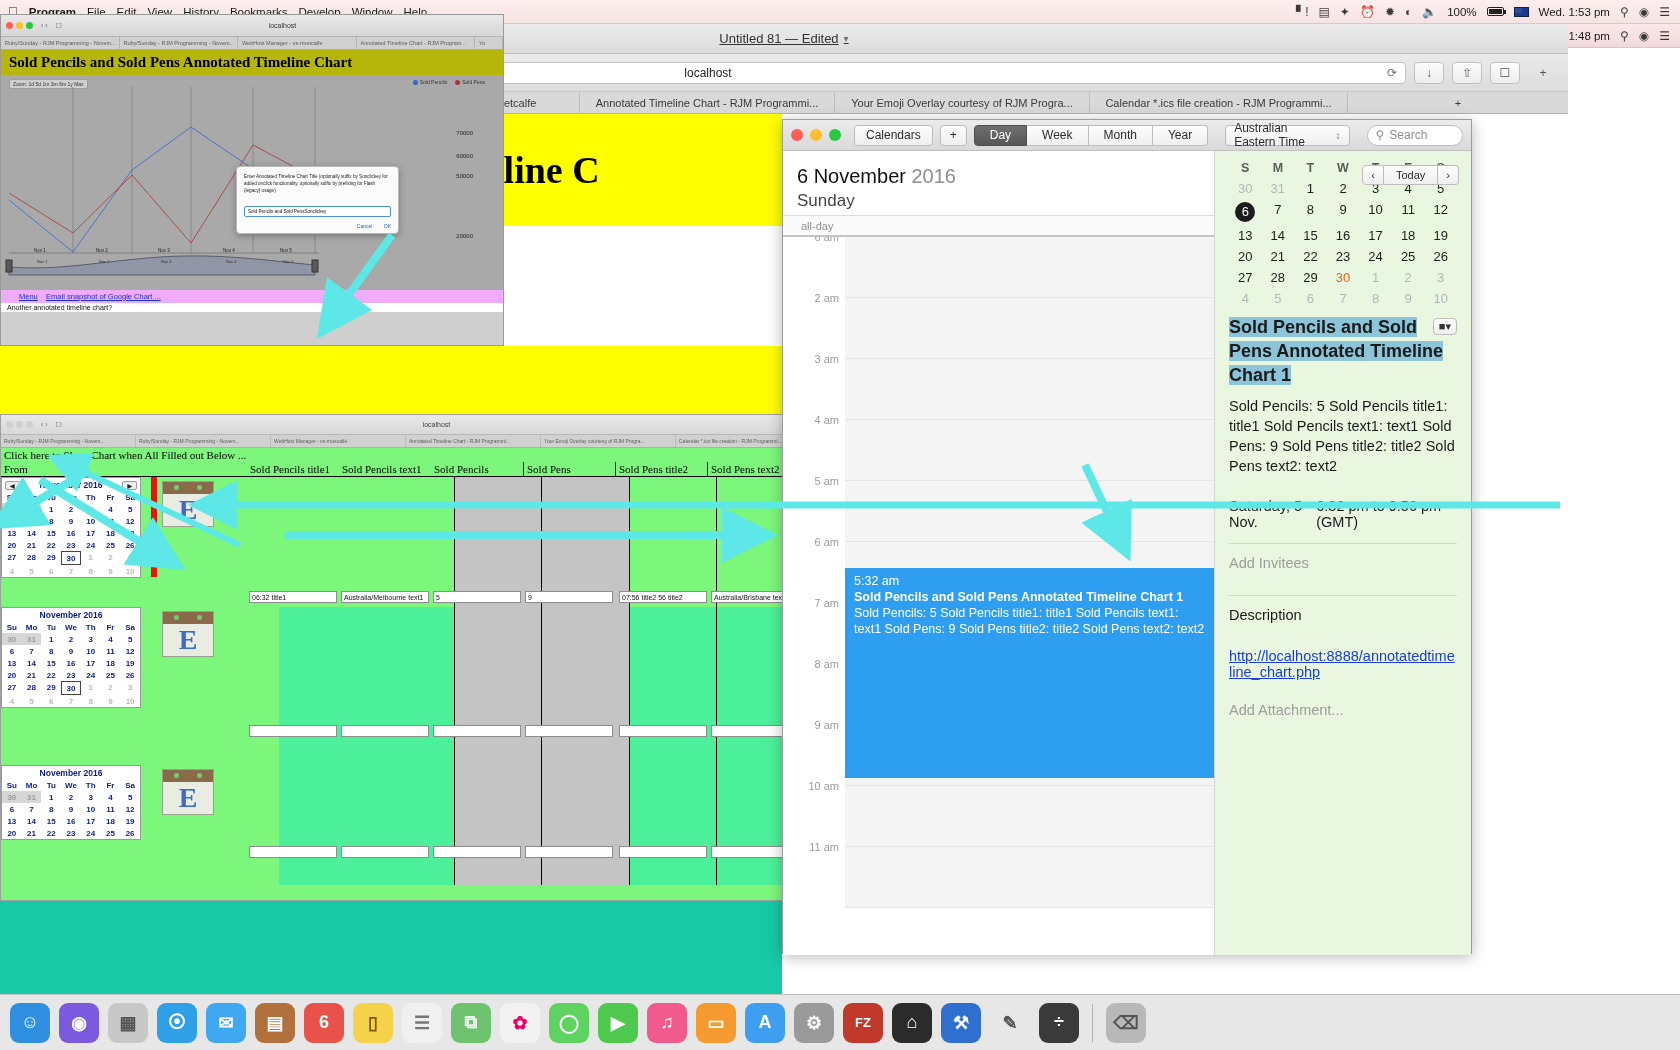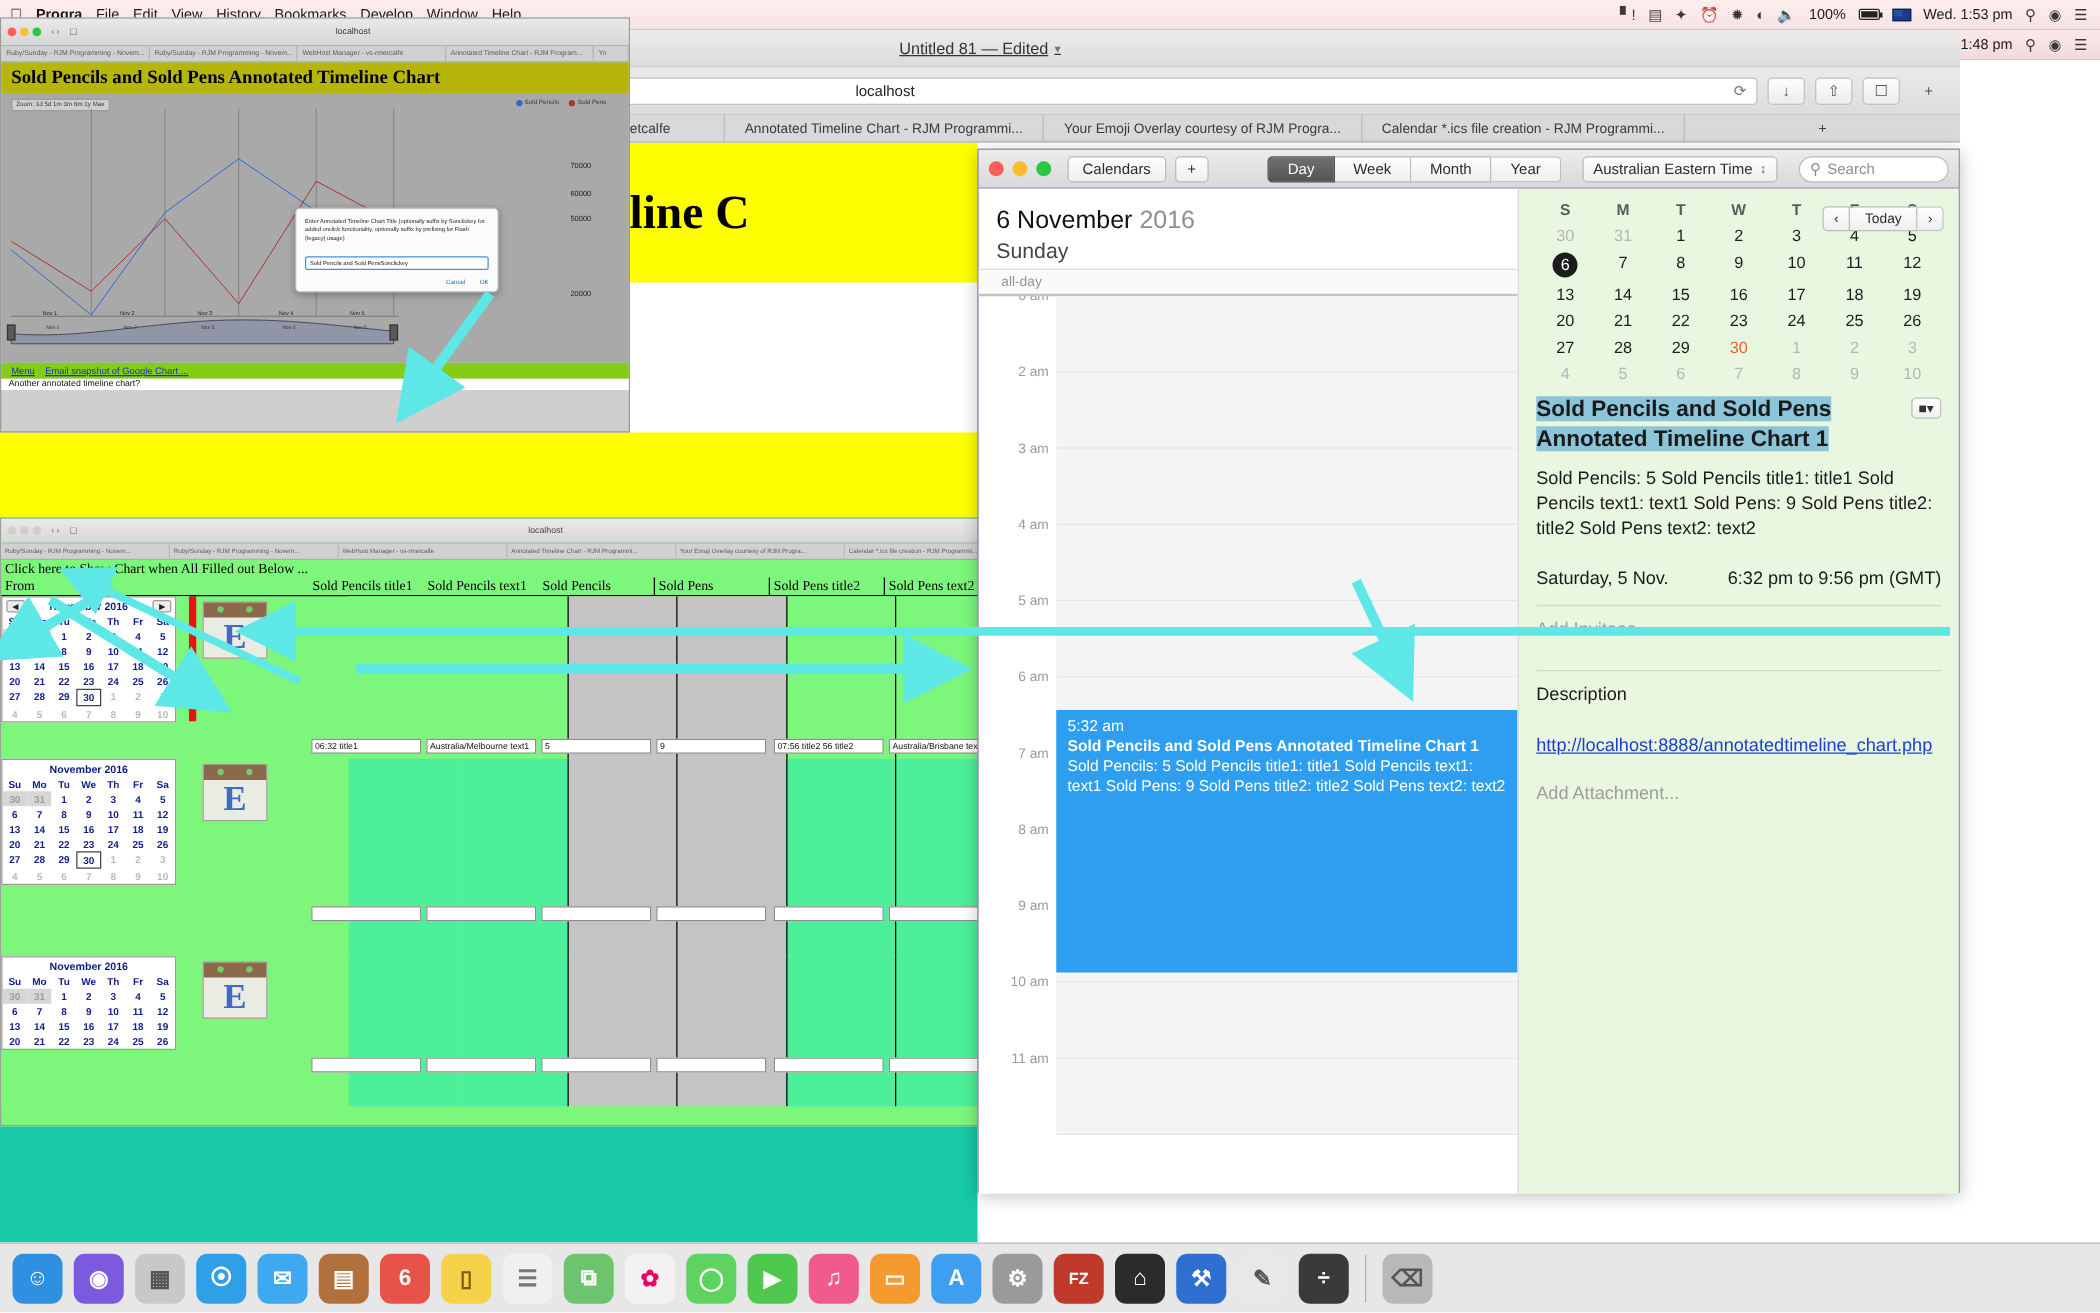--- a/index.html
+++ b/index.html
@@ -45,21 +45,21 @@
       overflow:hidden; white-space:nowrap; padding:3px 4px; }
   .chart-title-bar { background:#b6b50a; padding:4px 8px; font-family:"Liberation Serif", serif;
       font-weight:bold; font-size:15px; color:#000; }
   .chart-area { position:relative; height:215px; background:#a9a9a9; }
   .chart-legend { position:absolute; right:18px; top:4px; font-size:5px; color:#333; display:flex; gap:8px;}
   .lg { display:flex; align-items:center; gap:2px;}
   .lgd { width:5px;height:5px;border-radius:50%;}
   .chart-zoom { position:absolute; left:8px; top:4px; font-size:5px; color:#333;
       background:#cfcfcf; border:1px solid #9d9d9d; padding:1px 3px; border-radius:2px;}
   .yl { position:absolute; right:30px; font-size:6px; color:#222; }
-  .chart-foot { background:#84cc16; padding:2px 8px; font-size:7.5px; }
+  .chart-foot { background:#f0abfc; padding:2px 18px; font-size:7.5px; }
   .chart-foot a { color:#1d2fbe; }
   .chart-foot2 { background:#fff; font-size:7px; padding:1px 6px; color:#111;}
 
   
   .prompt { position:absolute; left:236px; top:166px; width:163px; background:#fbfbfb;
       border:1px solid #b9b9b9; border-radius:4px; box-shadow:0 2px 7px rgba(0,0,0,.3);
       padding:6px 7px 4px; z-index:8; }
   .prompt p { margin:0 0 5px; font-size:4.6px; line-height:1.55; color:#1a1a1a; }
   .prompt input { width:100%; font-size:4.6px; padding:2px 3px; border:1px solid #4a90d9;
       border-radius:2px; background:#fff; color:#111; outline:none;}
@@ -138,22 +138,22 @@
       background:#6fd06f; top:3px;}
   .cal-ico .E { position:absolute; left:50%; top:12px; transform:translateX(-50%);
       font-family:"Liberation Serif", serif; font-weight:bold; font-size:28px; color:#4169c9;}
   .inputs-row { display:flex; align-items:center; height:14px; }
   .inp { height:12px; background:#fff; border:1px solid #8d8d8d; font-size:7px;
       color:#111; padding:0 2px; display:flex; align-items:center; overflow:hidden;
       white-space:nowrap; font-family:"Liberation Sans", sans-serif; }
   .blank-inp { height:12px; background:#fff; border:1px solid #8d8d8d; }
 
   
-  #calendar-app { left:782px; top:119px; width:786px; height:835px; z-index:9;
-      background:#8b5cf6; border:1px solid #9d9d9d; box-shadow:0 3px 14px rgba(0,0,0,.28);}
+  #calendar-app { left:782px; top:119px; width:690px; height:835px; z-index:9;
+      background:#3b82f6; border:1px solid #9d9d9d; box-shadow:0 3px 14px rgba(0,0,0,.28);}
   .ca-title { height:31px; background:linear-gradient(#ececec,#d9d9d9);
       display:flex; align-items:center; padding:0 8px; gap:7px;
       border-bottom:1px solid #bfbfbf; }
   .ca-dots { display:flex; gap:7px; align-items:center; }
   .ca-dot { width:12px;height:12px;border-radius:50%; }
   .ca-btn { height:21px; background:linear-gradient(#fdfdfd,#efefef); border:1px solid #bdbdbd;
       border-radius:4px; display:flex; align-items:center; justify-content:center;
       padding:0 11px; font-size:12px; color:#2b2b2b; }
   .seg { display:flex; margin-left:auto; }
   .seg .s { height:21px; background:linear-gradient(#fdfdfd,#efefef); border:1px solid #bdbdbd;
@@ -226,21 +226,21 @@
 
   
   #teal-band { left:0; top:901px; width:782px; height:93px; background:#17c9a5; z-index:5;}
 </style>
 </head>
 <body>
 
 <div class="menubar" style="top:0">
   <div class="mb-left">
     <span class="apple"></span>
-    <span class="mb-item bold">Progra</span>
+    <span class="mb-item bold">Program</span>
     <span class="mb-item">File</span>
     <span class="mb-item">Edit</span>
     <span class="mb-item">View</span>
     <span class="mb-item">History</span>
     <span class="mb-item">Bookmarks</span>
     <span class="mb-item">Develop</span>
     <span class="mb-item">Window</span>
     <span class="mb-item">Help</span>
   </div>
   <div class="mb-right">

